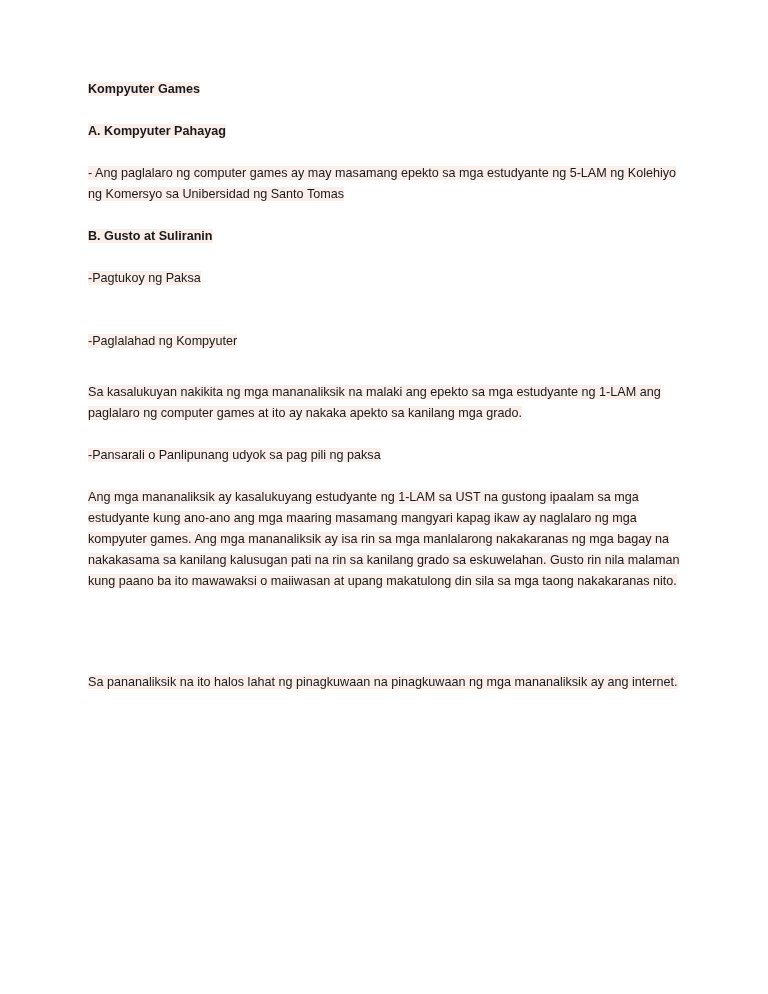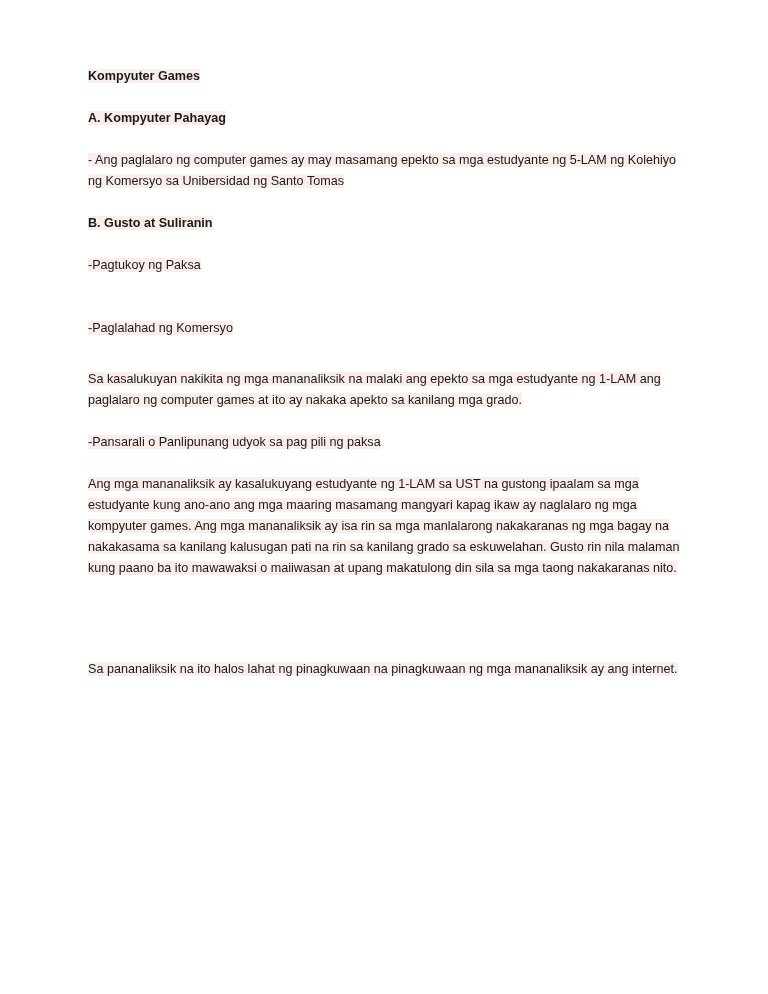--- a/index.html
+++ b/index.html
@@ -16,21 +16,21 @@
   .page {
     position: relative;
     width: 768px;
     height: 994px;
     background: #ffffff;
     box-sizing: border-box;
   }
   .doc-body {
     position: absolute;
     left: 88px;
-    top: 66px;
+    top: 79px;
     width: 600px;
   }
   .para {
     margin: 0 0 0 0;
     padding: 0;
     font-size: 12.6px;
     line-height: 21px;
     color: #1a1a1a;
   }
   .para .txt {
@@ -62,21 +62,21 @@
     <div class="spacer-21"></div>
 
     <p class="para heading"><span class="txt">B. Gusto at Suliranin</span></p>
     <div class="spacer-21"></div>
 
     <p class="para"><span class="txt">-Pagtukoy ng Paksa</span></p>
     <div class="spacer-21"></div>
 
     <div class="spacer-21"></div>
 
-    <p class="para"><span class="txt">-Paglalahad ng Komersyo</span></p>
+    <p class="para"><span class="txt">-Paglalahad ng Kompyuter</span></p>
     <div class="spacer-30"></div>
 
     <p class="para"><span class="txt">Sa kasalukuyan nakikita ng mga mananaliksik na malaki ang epekto sa mga estudyante ng 1-LAM ang paglalaro ng computer games at ito ay nakaka apekto sa kanilang mga grado.</span></p>
     <div class="spacer-21"></div>
 
     <p class="para"><span class="txt">-Pansarali o Panlipunang udyok sa pag pili ng paksa</span></p>
     <div class="spacer-21"></div>
 
     <p class="para"><span class="txt">Ang mga mananaliksik ay kasalukuyang estudyante ng 1-LAM sa UST na gustong ipaalam sa mga estudyante kung ano-ano ang mga maaring masamang mangyari kapag ikaw ay naglalaro ng mga kompyuter games. Ang mga mananaliksik ay isa rin sa mga manlalarong nakakaranas ng mga bagay na nakakasama sa kanilang kalusugan pati na rin sa kanilang grado sa eskuwelahan. Gusto rin nila malaman kung paano ba ito mawawaksi o maiiwasan at upang makatulong din sila sa mga taong nakakaranas nito.</span></p>
     <div class="spacer-42"></div>

